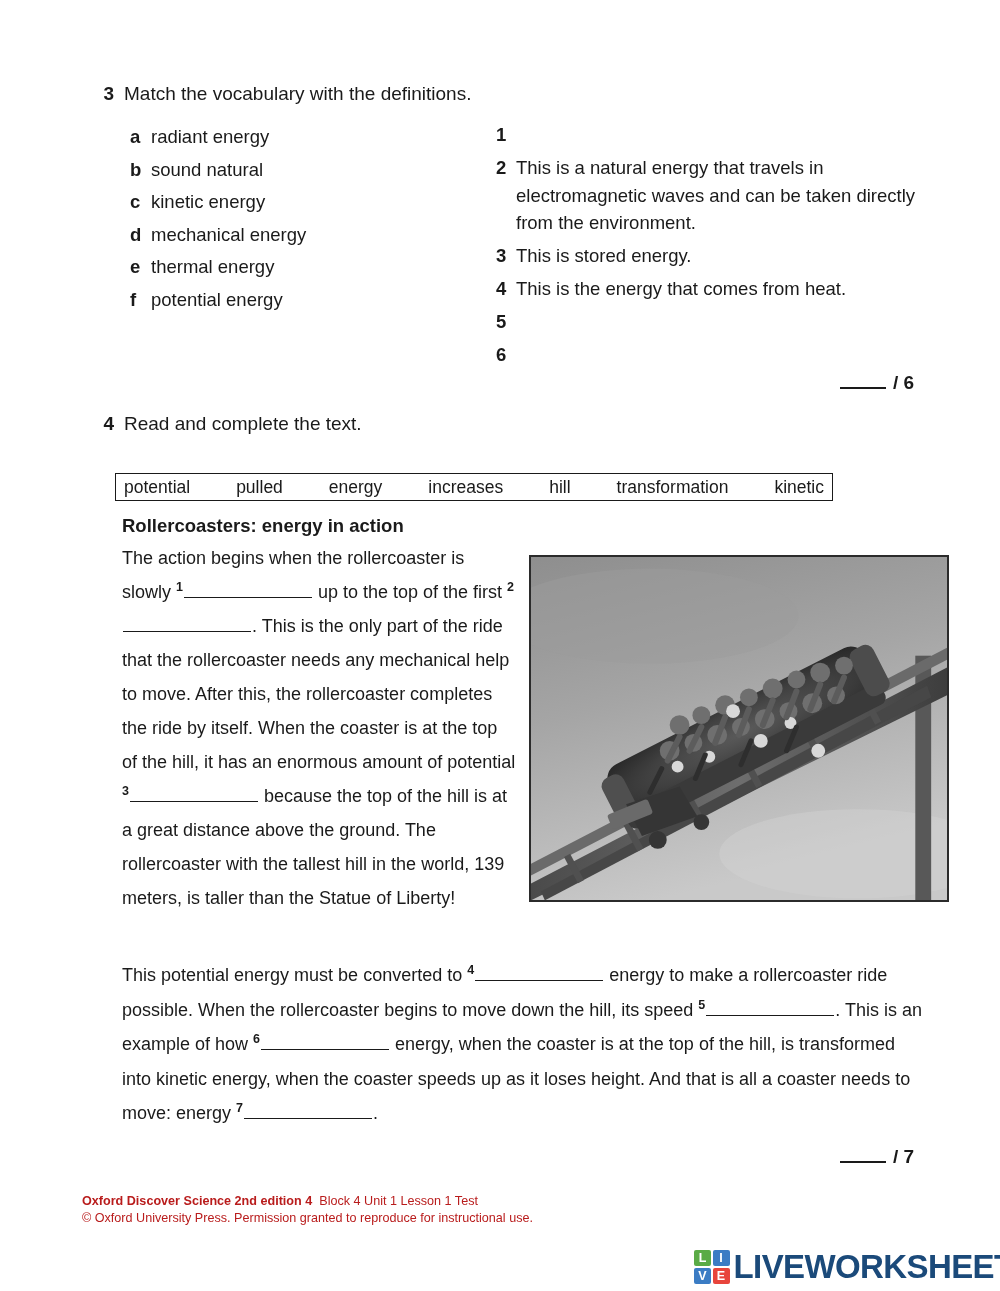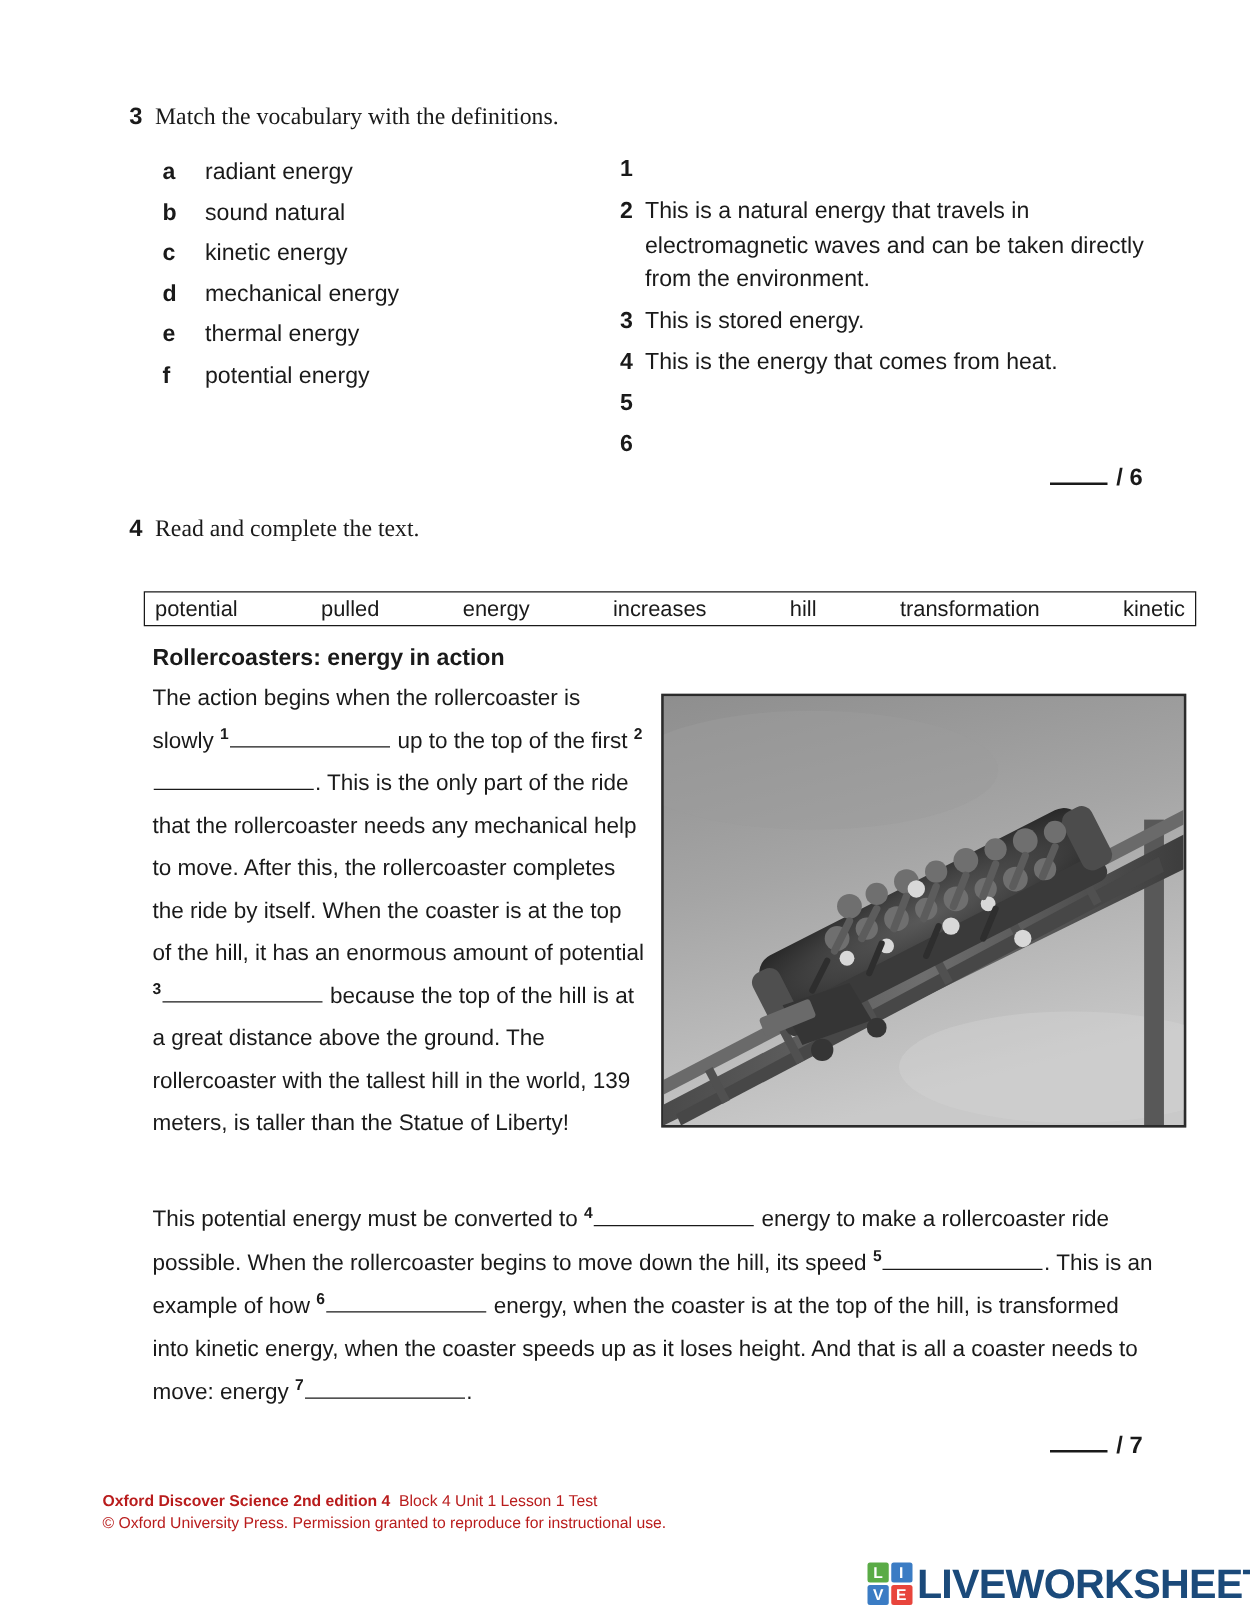--- a/index.html
+++ b/index.html
@@ -17,35 +17,35 @@
   
   .ex3 { position: absolute; left: 0; top: 0; width: 1000px; }
 
   .task-head {
     display: flex;
     align-items: baseline;
     font-size: 19px;
     line-height: 24px;
   }
   .task-num { font-weight: bold; width: 22px; text-align: right; flex: none; }
-  .task-text { margin-left: 10px; font-family: Liberation Serif, serif; }
+  .task-text { margin-left: 10px; }
 
   .ex3-head { position: absolute; left: 92px; top: 82px; }
 
   .ex3-cols { position: absolute; left: 0; top: 121px; width: 1000px; }
 
   .vocab-col { position: absolute; left: 130px; top: 0; width: 330px; }
   .vocab-item {
     display: flex;
     align-items: baseline;
     font-size: 18.5px;
     line-height: 32.6px;
   }
   .vocab-key { font-weight: bold; width: 14px; flex: none; }
-  .vocab-label { margin-left: 20px; }
+  .vocab-label { margin-left: 7px; }
 
   .defs-col { position: absolute; left: 496px; top: 0; width: 430px; }
   .def-item {
     display: flex;
     align-items: baseline;
     font-size: 18.5px;
     line-height: 27.5px;
     margin-bottom: 5.5px;
   }
   .def-num { font-weight: bold; width: 13px; flex: none; }
@@ -69,21 +69,21 @@
   .score-3 { left: 840px; top: 372px; }
   .score-4 { left: 840px; top: 1146px; }
 
   
   .ex4-head { position: absolute; left: 92px; top: 412px; }
 
   .wordbank {
     position: absolute;
     left: 115px;
     top: 473px;
-    width: 842px;
+    width: 718px;
     height: 28px;
     border: 1.6px solid #1a1a1a;
     display: flex;
     align-items: center;
     padding: 0 8px;
     font-size: 17.5px;
   }
   .wordbank .wb-word { white-space: nowrap; }
   .wordbank .wb-gap { flex: 1 1 auto; min-width: 10px; }
 

